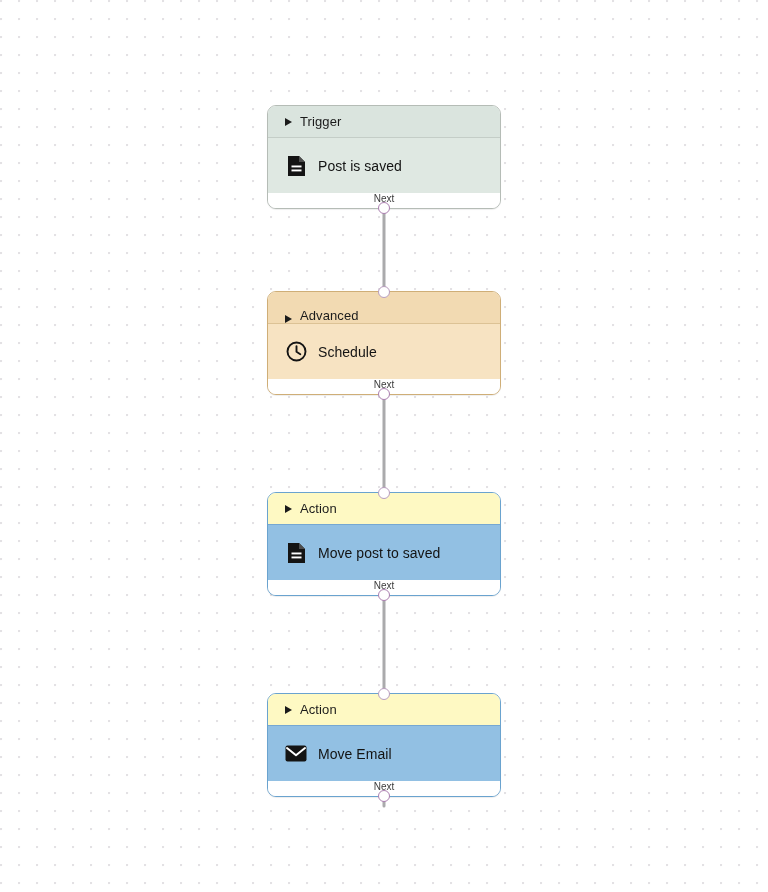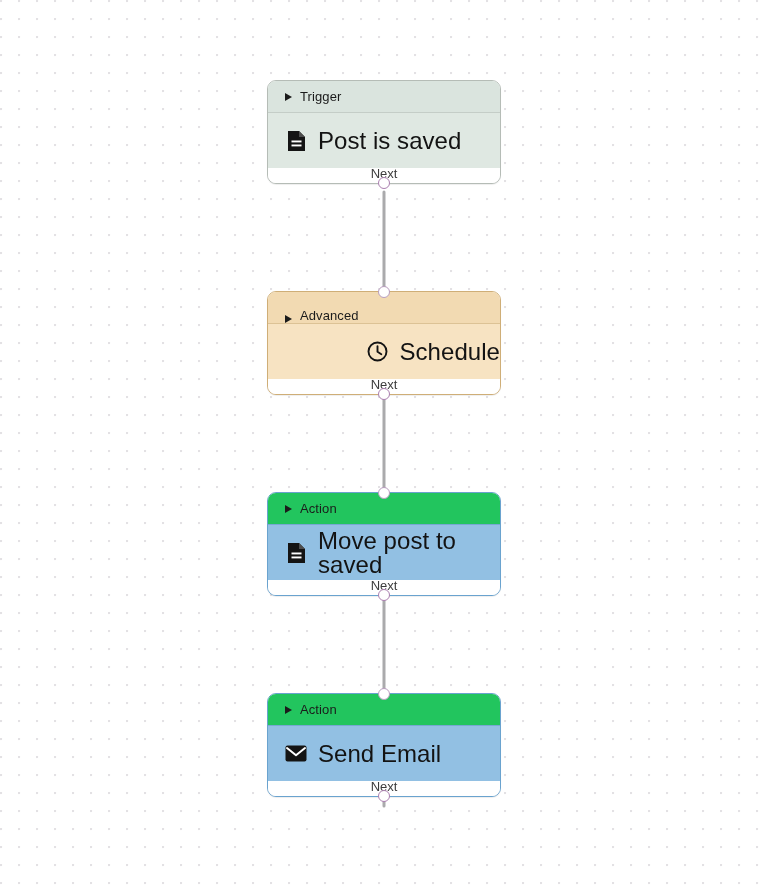--- a/index.html
+++ b/index.html
@@ -85,36 +85,36 @@
   .node-icon {
     width: 22px;
     height: 22px;
     flex: none;
     margin-right: 11px;
     display: flex;
     align-items: center;
     justify-content: center;
   }
   .node-title {
-    font-size: 24px;
+    font-size: 14px;
     color: #131313;
     letter-spacing: 0.05px;
     line-height: 1;
   }
 
   .node-footer {
     height: 15px;
     background: #ffffff;
     display: flex;
     align-items: flex-start;
     justify-content: center;
     box-sizing: border-box;
   }
   .footer-label {
-    font-size: 13px;
+    font-size: 10px;
     color: #3c3c3c;
     line-height: 11px;
   }
 
   
   .handle {
     position: absolute;
     left: 50%;
     bottom: -6px;
     margin-left: -6px;
@@ -132,42 +132,42 @@
     border-color: #b89dbe;
   }
 
   
   .pal-green  .node-header { background: #dae4de; }
   .pal-green  .node-body   { background: #dfe8e2; }
   .pal-green  .node-divider{ background: #c4cdc7; }
   .pal-green  { border-color: #b5bcb6; }
 
   .pal-tan    .node-header { background: #f2dab2; align-items: flex-end; }
-  .pal-tan    .node-body   { background: #f7e3c2; justify-content: flex-end; }
+  .pal-tan    .node-body   { background: #f7e3c2; }
   .pal-tan    .node-divider{ background: #dcc295; }
   .pal-tan    { border-color: #cfae77; }
 
-  .pal-blue   .node-header { background: #22c55e; }
+  .pal-blue   .node-header { background: #fef9c3; }
   .pal-blue   .node-body   { background: #92c0e3; }
   .pal-blue   .node-divider{ background: #76a8d2; }
   .pal-blue   { border-color: #6aa3cf; }
 </style>
 </head>
 <body>
 
 <div id="canvas">
 
   <svg id="edges" viewBox="0 0 768 892" xmlns="http://www.w3.org/2000/svg">
     <line x1="384" y1="192" x2="384" y2="291" stroke="#aaaaac" stroke-width="3" stroke-linecap="round"></line>
     <line x1="384" y1="394" x2="384" y2="492" stroke="#aaaaac" stroke-width="3" stroke-linecap="round"></line>
     <line x1="384" y1="595" x2="384" y2="693" stroke="#aaaaac" stroke-width="3" stroke-linecap="round"></line>
     <line x1="384" y1="796" x2="384" y2="806" stroke="#aaaaac" stroke-width="3" stroke-linecap="round"></line>
   </svg>
 
-  <div class="node pal-green" style="left:267px; top:80px;">
+  <div class="node pal-green" style="left:267px; top:105px;">
     <div class="node-inner">
       <div class="node-header">
         <span class="caret"></span>
         <span>Trigger</span>
       </div>
       <div class="node-divider"></div>
       <div class="node-body">
         <span class="node-icon">
           <svg width="19" height="22" viewBox="0 0 19 22" xmlns="http://www.w3.org/2000/svg">
             <path d="M1 1 h11 l6 6 v14 H1 Z" fill="#141414"></path>
@@ -243,21 +243,21 @@
         <span>Action</span>
       </div>
       <div class="node-divider"></div>
       <div class="node-body">
         <span class="node-icon">
           <svg width="22" height="17" viewBox="0 0 22 17" xmlns="http://www.w3.org/2000/svg">
             <rect x="0.5" y="0.5" width="21" height="16" rx="2" fill="#141414"></rect>
             <path d="M2 3 L11 10.2 L20 3" fill="none" stroke="#ffffff" stroke-width="2" stroke-linecap="round" stroke-linejoin="round"></path>
           </svg>
         </span>
-        <span class="node-title">Send Email</span>
+        <span class="node-title">Move Email</span>
       </div>
       <div class="node-footer">
         <span class="footer-label">Next</span>
       </div>
     </div>
     <span class="handle"></span>
   </div>
 
 </div>
 

